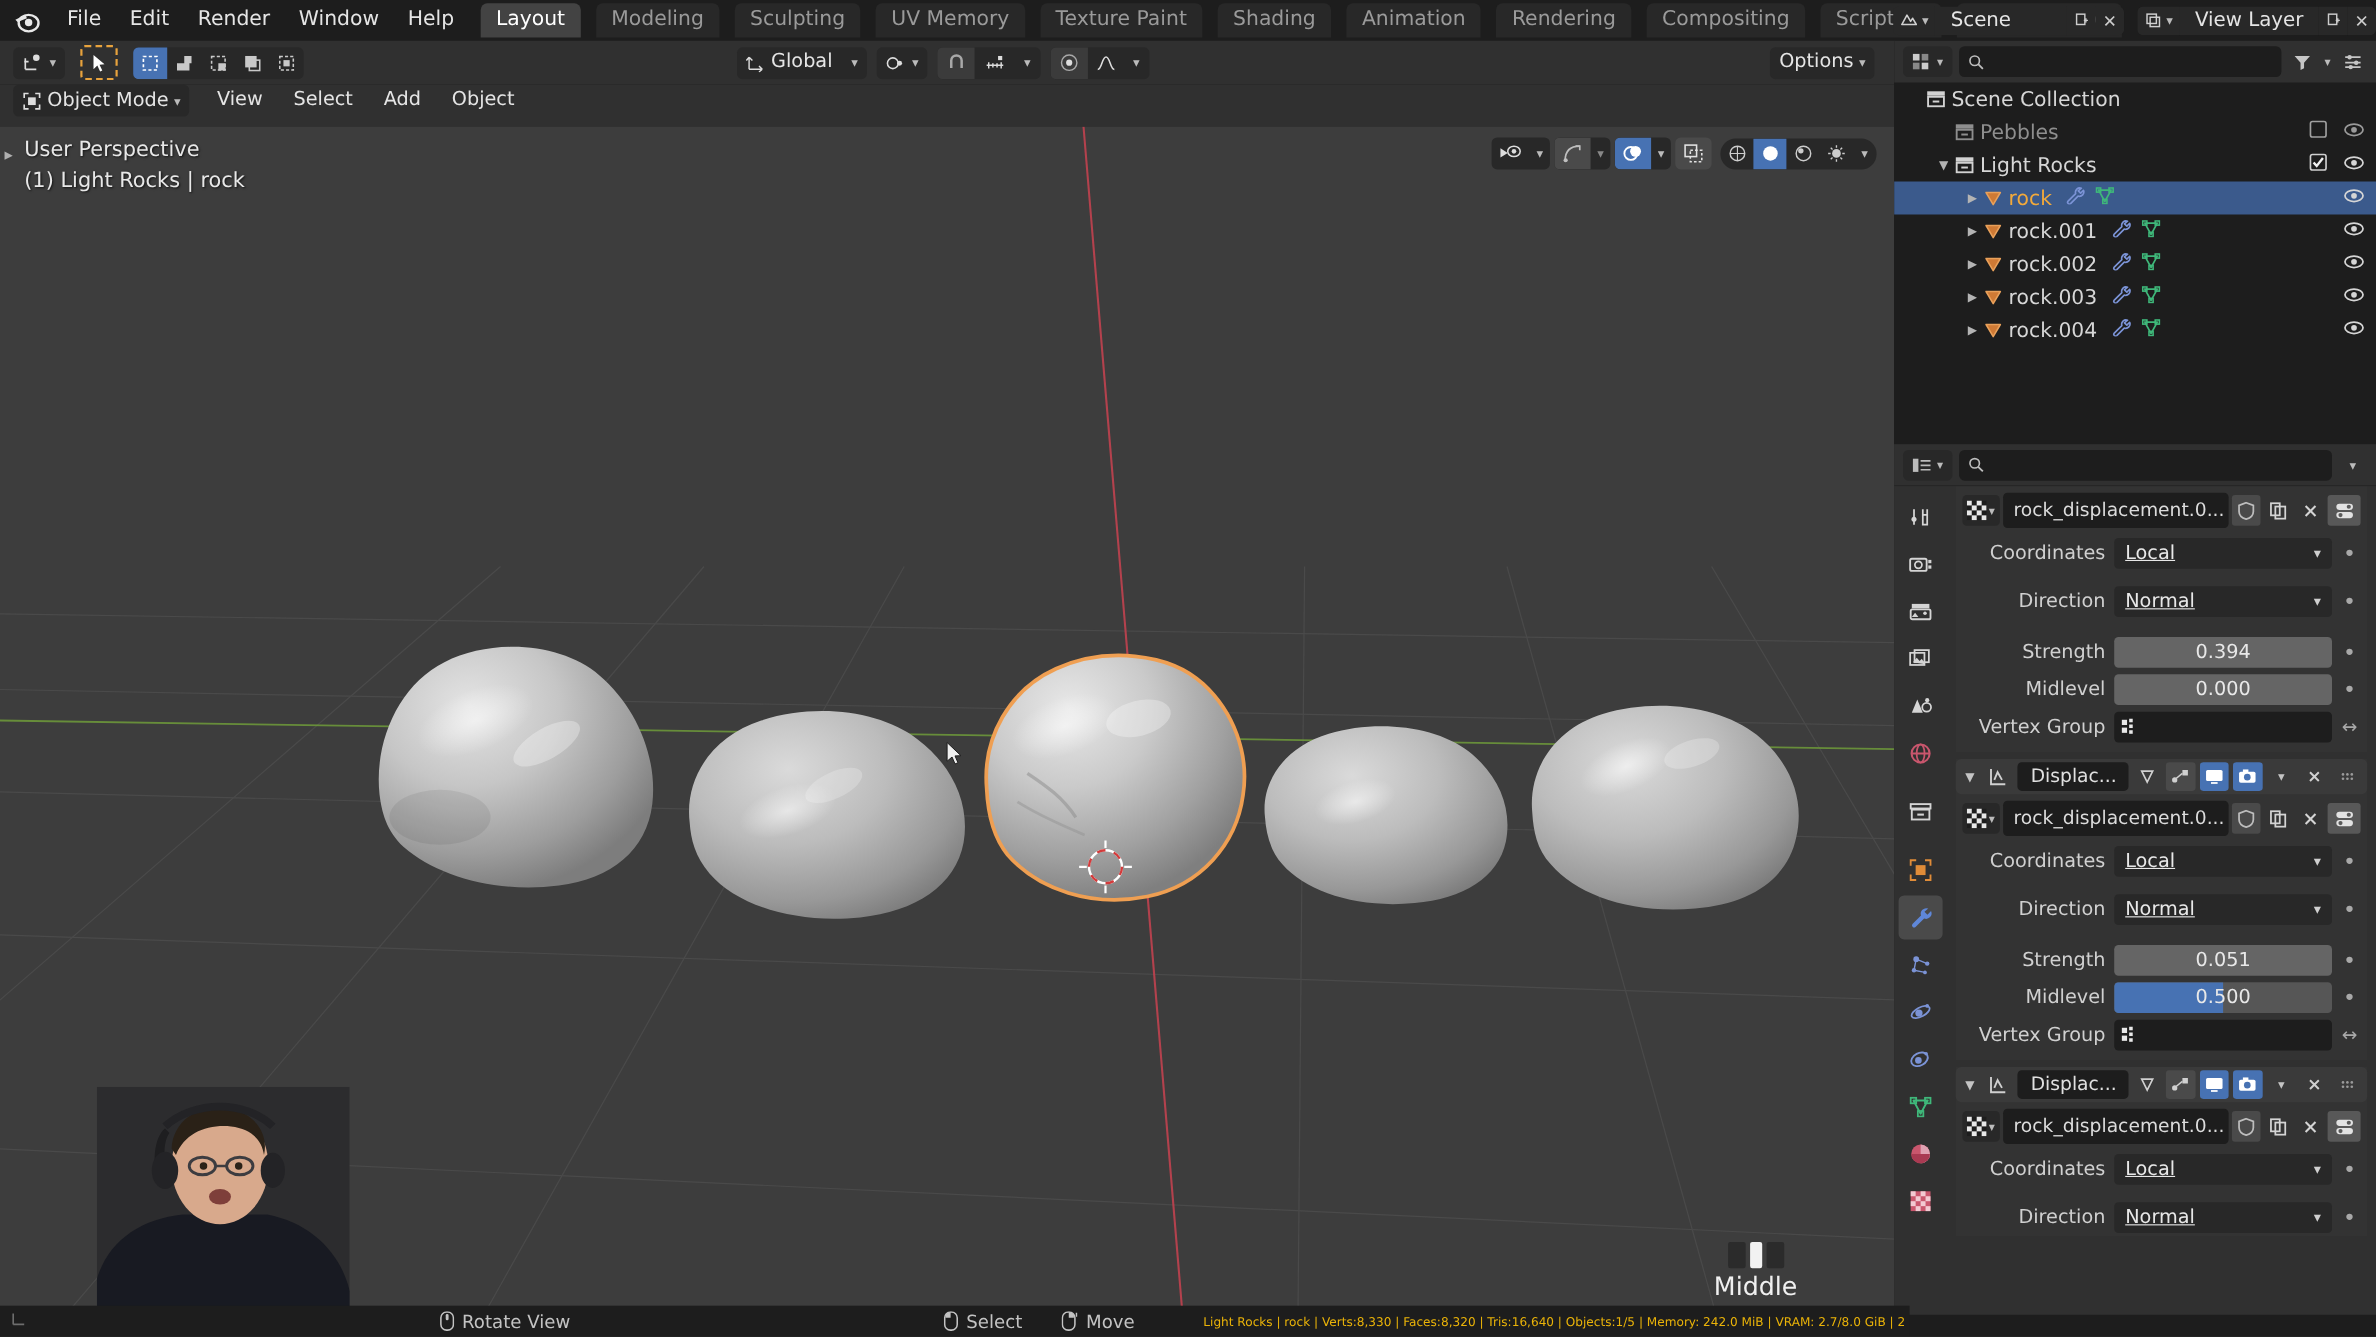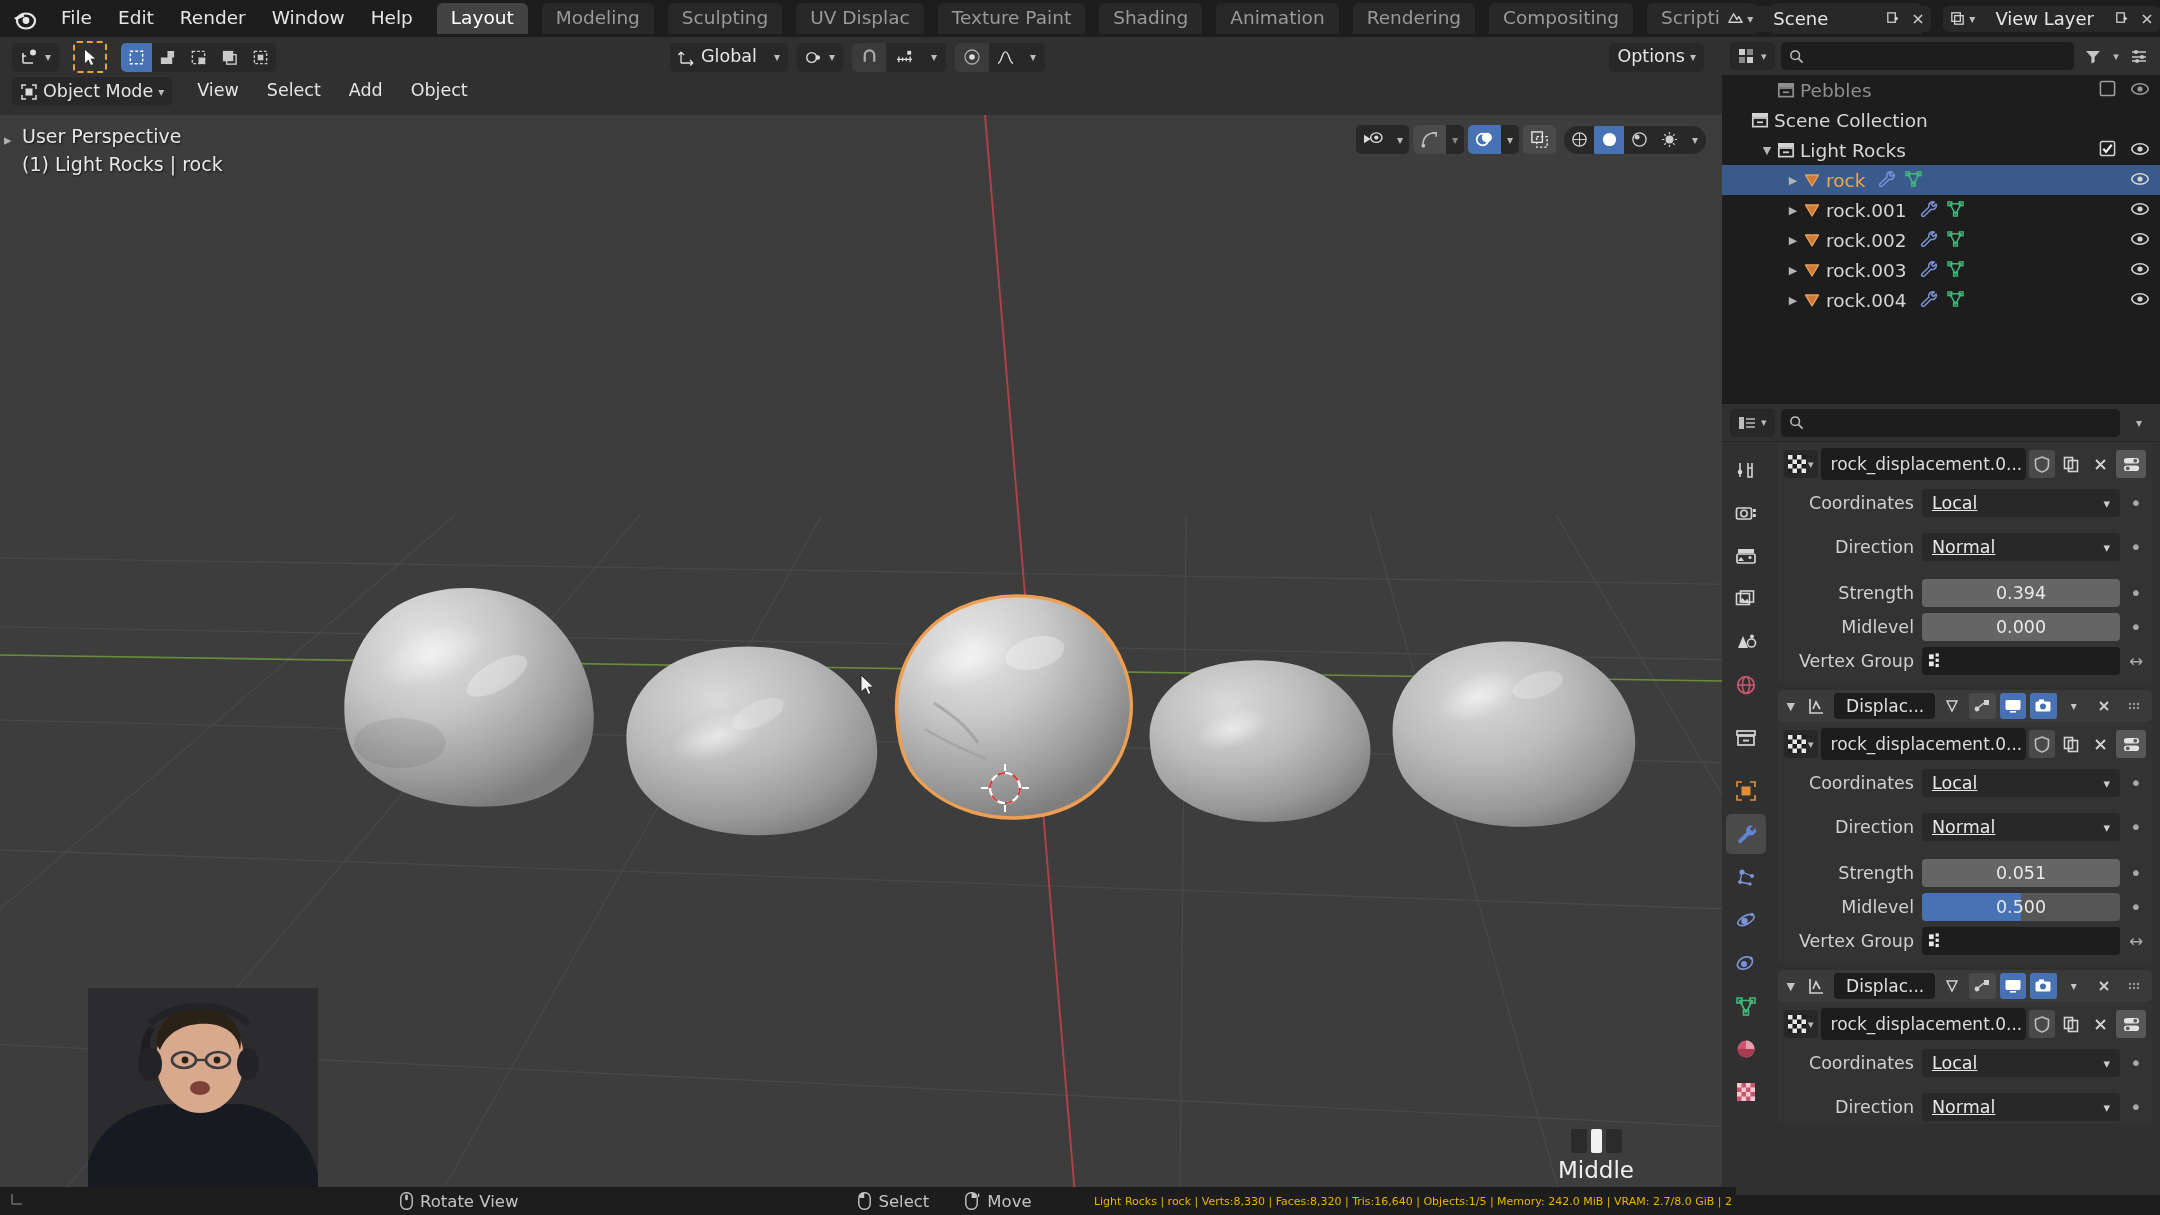--- a/index.html
+++ b/index.html
@@ -223,21 +223,21 @@
         <div class="menu-item">File</div>
         <div class="menu-item">Edit</div>
         <div class="menu-item">Render</div>
         <div class="menu-item">Window</div>
         <div class="menu-item">Help</div>
       </div>
     <div class="wstabs" id="wstabs">
         <div class="wstab active">Layout</div>
         <div class="wstab">Modeling</div>
         <div class="wstab">Sculpting</div>
-        <div class="wstab">UV Displac</div>
+        <div class="wstab">UV Memory</div>
         <div class="wstab">Texture Paint</div>
         <div class="wstab">Shading</div>
         <div class="wstab">Animation</div>
         <div class="wstab">Rendering</div>
         <div class="wstab">Compositing</div>
         <div class="wstab">Scripting</div>
         <div class="wstab">Video Editing</div>
       </div>
 
     <div class="topbar-right">
@@ -640,53 +640,53 @@
           <svg width="16" height="15" viewBox="0 0 16 15">
               <path d="M1 3h14M1 8h14M1 12h14" stroke="#c6c6c6" stroke-width="1.6"></path>
               <circle cx="5" cy="3" r="2" fill="#c6c6c6"></circle>
               <circle cx="11" cy="8" r="2" fill="#c6c6c6"></circle>
               <circle cx="6" cy="12" r="2" fill="#c6c6c6"></circle>
             </svg>
         </div>
       </div>
     </div>
     <div id="outliner-rows">
+        <div class="ol-row">
+          <span class="ol-indent" style="width: 0px;"></span>
+          <span class="ol-tri"></span>
+          <span style="display: flex; align-items: center;">
+            <svg width="20" height="18" viewBox="0 0 20 18">
+              <rect x="2" y="2" width="16" height="4" fill="#d2d2d2"></rect>
+              <rect x="2.8" y="7" width="14.4" height="8.6" fill="none" stroke="#d2d2d2" stroke-width="1.7"></rect>
+              <rect x="7" y="10.4" width="6" height="1.8" fill="#d2d2d2"></rect>
+            </svg>
+          </span>
+          <span class="ol-label">Scene Collection</span>
+          <span class="ol-right"></span>
+        </div>
         <div class="ol-row dim">
           <span class="ol-indent" style="width: 26px;"></span>
           <span class="ol-tri"></span>
           <span style="display: flex; align-items: center;">
             <svg width="20" height="18" viewBox="0 0 20 18">
               <rect x="2" y="2" width="16" height="4" fill="#8e8e8e"></rect>
               <rect x="2.8" y="7" width="14.4" height="8.6" fill="none" stroke="#8e8e8e" stroke-width="1.7"></rect>
               <rect x="7" y="10.4" width="6" height="1.8" fill="#8e8e8e"></rect>
             </svg>
           </span>
           <span class="ol-label">Pebbles</span>
           <span class="ol-right">
             <span><svg width="17" height="17" viewBox="0 0 18 18">
                 <rect x="1.5" y="1.5" width="15" height="15" rx="2" fill="none" stroke="#a0a0a0" stroke-width="1.6"></rect>
               </svg></span>
             <span><svg width="20" height="16" viewBox="0 0 20 16">
                 <ellipse cx="10" cy="8" rx="8.2" ry="5.2" fill="none" stroke="#9a9a9a" stroke-width="1.6"></ellipse>
                 <circle cx="10" cy="8" r="2.6" fill="#9a9a9a"></circle>
               </svg></span>
           </span>
-        </div>
-        <div class="ol-row">
-          <span class="ol-indent" style="width: 0px;"></span>
-          <span class="ol-tri"></span>
-          <span style="display: flex; align-items: center;">
-            <svg width="20" height="18" viewBox="0 0 20 18">
-              <rect x="2" y="2" width="16" height="4" fill="#d2d2d2"></rect>
-              <rect x="2.8" y="7" width="14.4" height="8.6" fill="none" stroke="#d2d2d2" stroke-width="1.7"></rect>
-              <rect x="7" y="10.4" width="6" height="1.8" fill="#d2d2d2"></rect>
-            </svg>
-          </span>
-          <span class="ol-label">Scene Collection</span>
-          <span class="ol-right"></span>
         </div>
         <div class="ol-row">
           <span class="ol-indent" style="width: 26px;"></span>
           <span class="ol-tri">▼</span>
           <span style="display: flex; align-items: center;">
             <svg width="20" height="18" viewBox="0 0 20 18">
               <rect x="2" y="2" width="16" height="4" fill="#d2d2d2"></rect>
               <rect x="2.8" y="7" width="14.4" height="8.6" fill="none" stroke="#d2d2d2" stroke-width="1.7"></rect>
               <rect x="7" y="10.4" width="6" height="1.8" fill="#d2d2d2"></rect>
             </svg>

